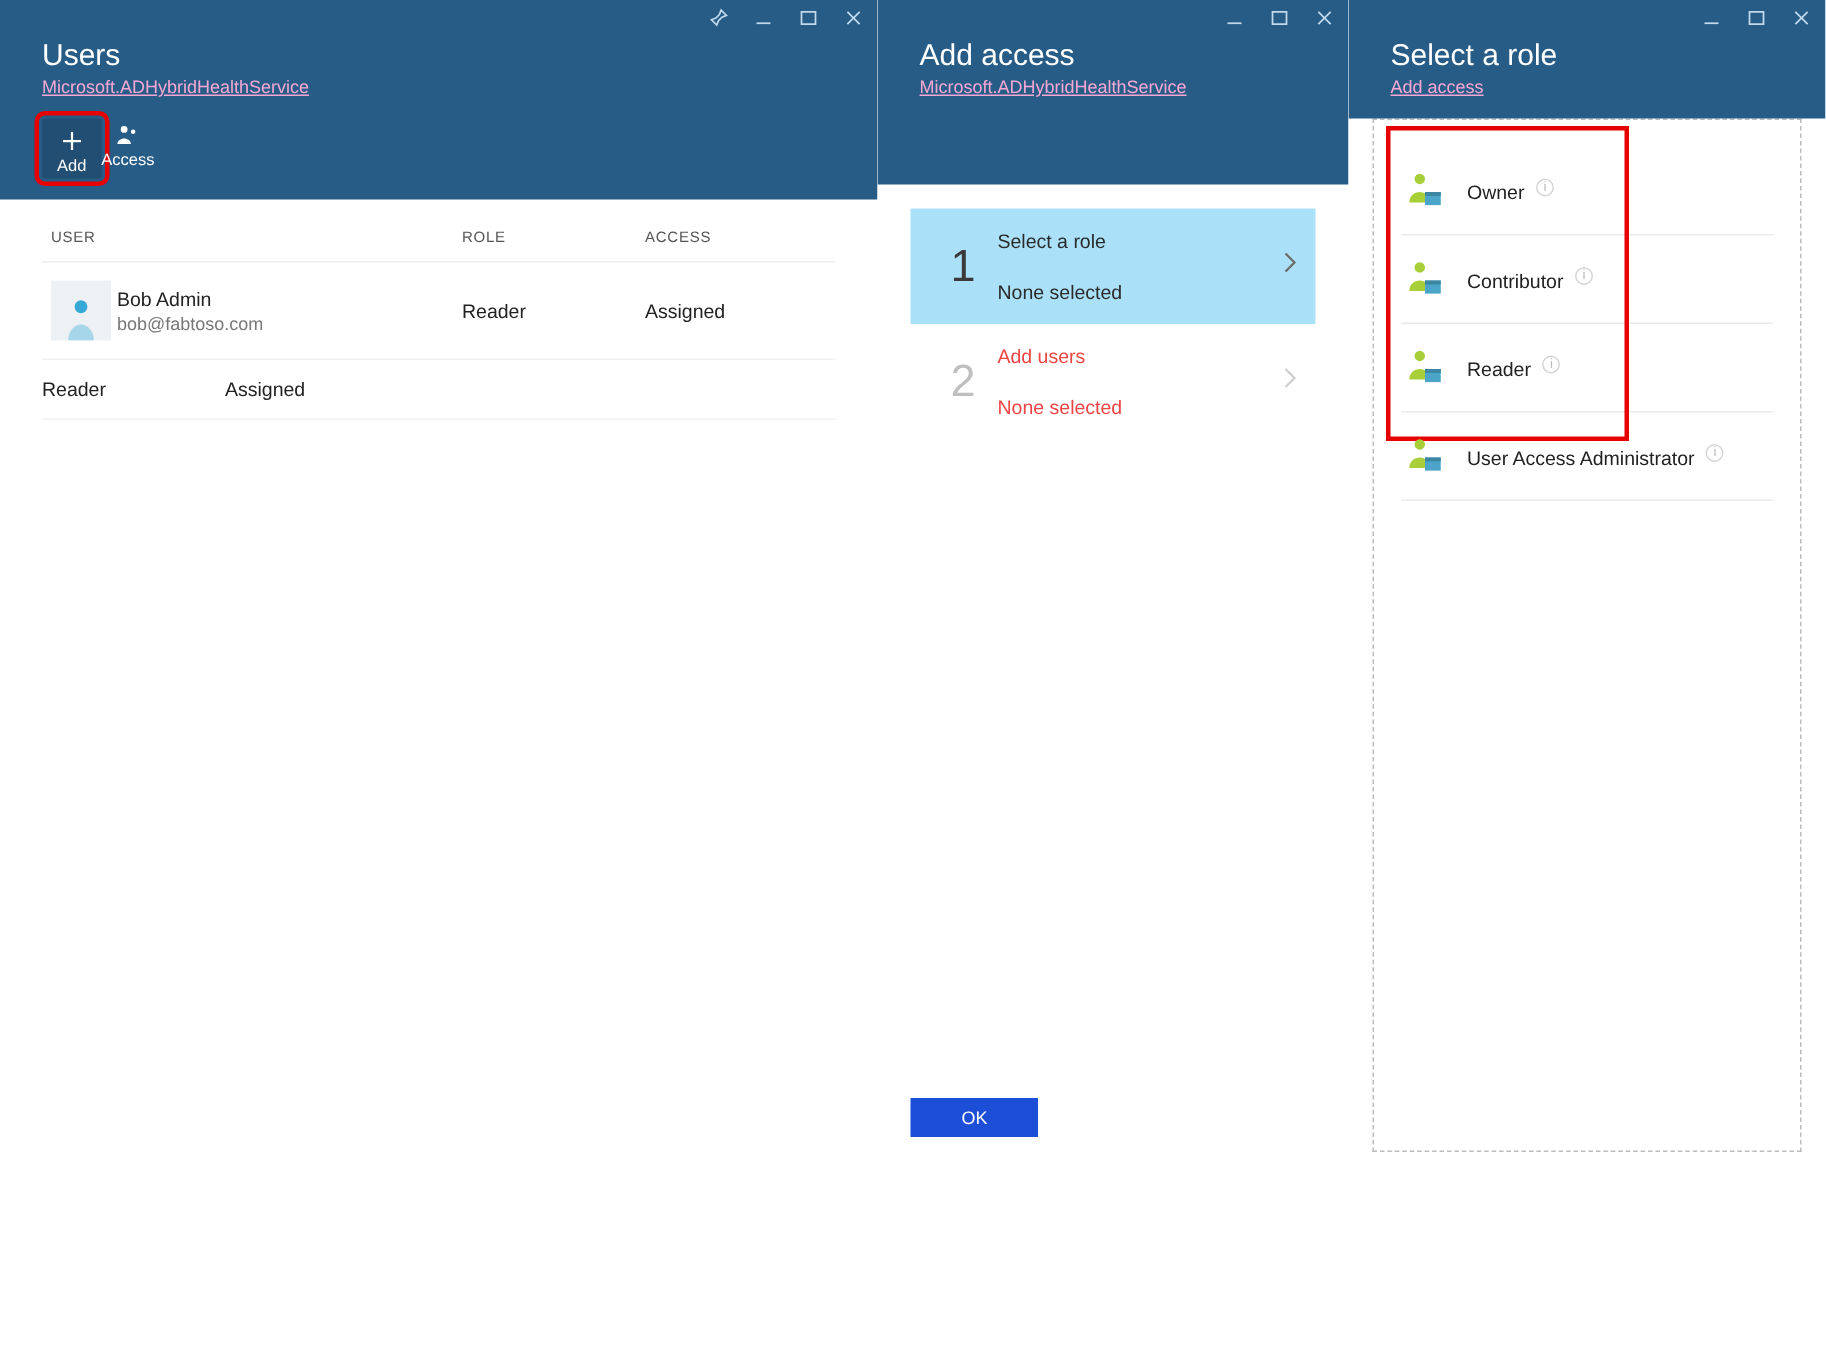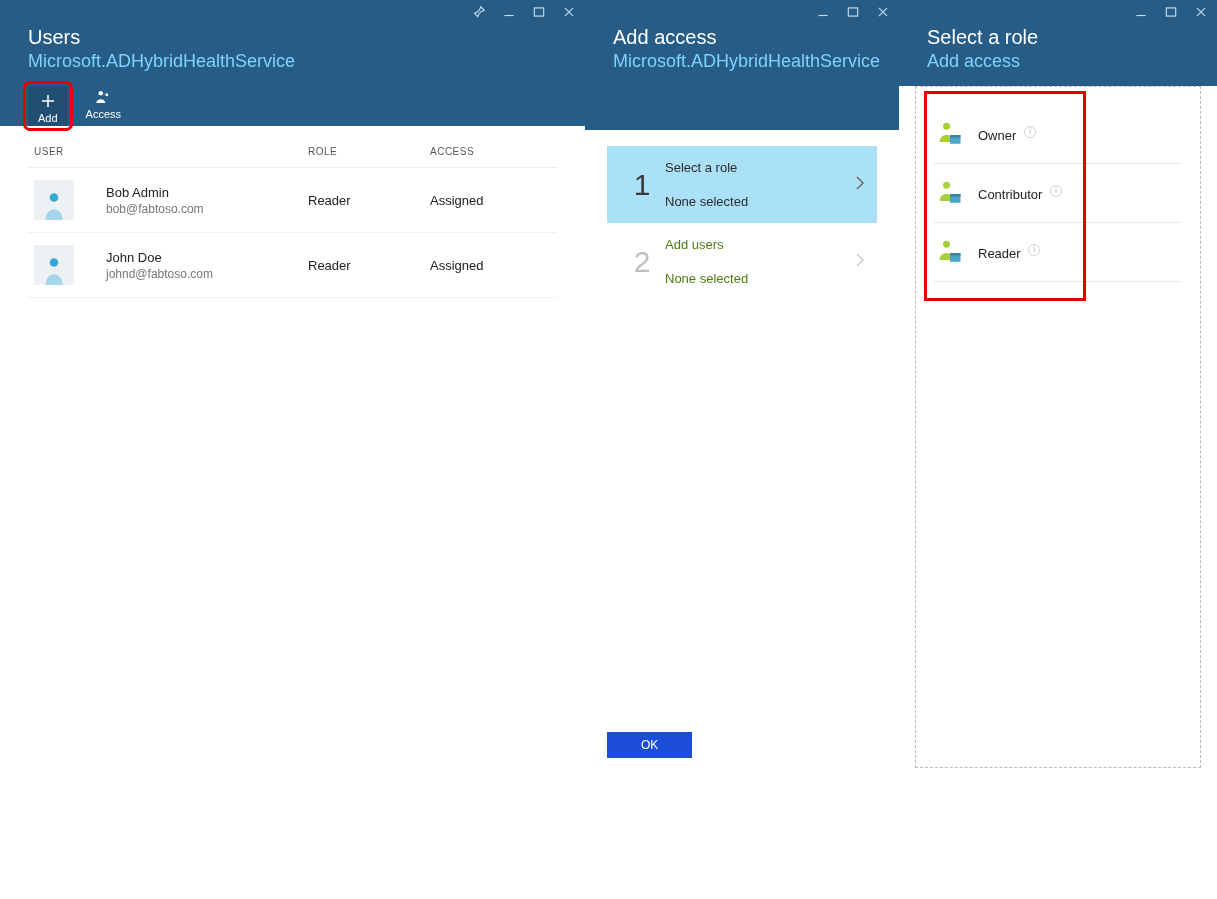--- a/index.html
+++ b/index.html
@@ -48,28 +48,29 @@
   }
   .title-row {
     margin-top: 20px;
   }
   .blade-title {
     font-weight: 300;
     font-size: 20px;
     color: #fff;
   }
   .blade-subtitle {
-    font-size: 18px;
-    color: #7dd3fc;
+    font-size: 12px;
+    color: #f9a8d4;
     margin-top: 2px;
+    text-decoration: underline;
   }
   .toolbar {
     display: flex;
-    gap: 18px;
     margin-top: 14px;
+    padding-bottom: 14px;
   }
   .toolbar-btn {
     display: flex;
     flex-direction: column;
     align-items: center;
     cursor: pointer;
     color: #fff;
     font-size: 11px;
     min-width: 32px;
   }
@@ -105,21 +106,21 @@
   }
   .col-user  { flex: 0 0 280px; padding-left: 6px; }
   .col-role  { flex: 0 0 122px; }
   .col-access{ flex: 1; }
   .tbl-row {
     display: flex;
     align-items: center;
     padding: 12px 0;
     border-bottom: 1px solid #f1f1f1;
   }
-  .user-cell { display: flex; align-items: center; gap: 32px; }
+  .user-cell { display: flex; align-items: center; gap: 4px; }
   .user-avatar {
     width: 40px; height: 40px;
     background: #eef1f3;
     display: flex; align-items: flex-end; justify-content: center;
     position: relative;
   }
   .user-avatar svg { width: 26px; height: 30px; }
   .user-meta .u-name { font-size: 13px; color: #222; }
   .user-meta .u-email { font-size: 12px; color: #777; margin-top: 2px; }
   .role-cell, .access-cell { font-size: 13px; color: #222; }
@@ -132,21 +133,21 @@
   .step {
     display: flex;
     align-items: center;
     padding: 14px 12px 14px 18px;
     cursor: pointer;
   }
   .step.active {
     background: #abe0f9;
   }
   .step.inactive .step-title,
-  .step.inactive .step-sub { color: #4d7c0f; }
+  .step.inactive .step-sub { color: #ef4444; }
   .step-num {
     font-size: 30px;
     font-weight: 300;
     color: #3a3a3a;
     width: 34px;
     text-align: center;
   }
   .step.inactive .step-num { color: #bfbfbf; }
   .step-text { flex: 1; padding-left: 6px; }
   .step-title { font-size: 13px; color: #2a2a2a; }
@@ -291,32 +292,20 @@
         <div class="user-meta">
           <div class="u-name">Bob Admin</div>
           <div class="u-email">bob@fabtoso.com</div>
         </div>
       </div>
       <div class="col-role role-cell">Reader</div>
       <div class="col-access access-cell">Assigned</div>
     </div>
 
     <div class="tbl-row">
-      <div class="col-user user-cell">
-        <div class="user-avatar">
-          <svg viewBox="0 0 24 28">
-              <circle cx="12" cy="7" r="4" fill="#36a8d6"></circle>
-              <path d="M4 28c0-6 4-10 8-10s8 4 8 10" fill="#a6d6ea"></path>
-            </svg>
-        </div>
-        <div class="user-meta">
-          <div class="u-name">John Doe</div>
-          <div class="u-email">johnd@fabtoso.com</div>
-        </div>
-      </div>
       <div class="col-role role-cell">Reader</div>
       <div class="col-access access-cell">Assigned</div>
     </div>
   </div>
 </div>
 
 <div class="blade blade-2">
   <div class="blade-header no-toolbar">
     <div class="window-controls">
       <span>
@@ -443,15 +432,29 @@
               <rect x="16" y="16" width="12" height="10" fill="#4aa5c8"></rect>
               <rect x="16" y="16" width="12" height="3" fill="#3a86a3"></rect>
             </svg>
         </div>
         <div>
           <span class="role-label">Reader</span>
           <span class="info-sup">i</span>
         </div>
       </div>
 
+      <div class="role-row">
+        <div class="role-icon">
+          <svg viewBox="0 0 32 30">
+              <circle cx="12" cy="6" r="4" fill="#a8cf3a"></circle>
+              <path d="M4 24c0-5 4-8 8-8s8 3 8 8" fill="#a8cf3a"></path>
+              <rect x="16" y="16" width="12" height="10" fill="#4aa5c8"></rect>
+              <rect x="16" y="16" width="12" height="3" fill="#3a86a3"></rect>
+            </svg>
+        </div>
+        <div>
+          <span class="role-label">User Access Administrator</span>
+          <span class="info-sup">i</span>
+        </div>
+      </div>
     </div>
   </div>
 </div>
 
 </body></html>

